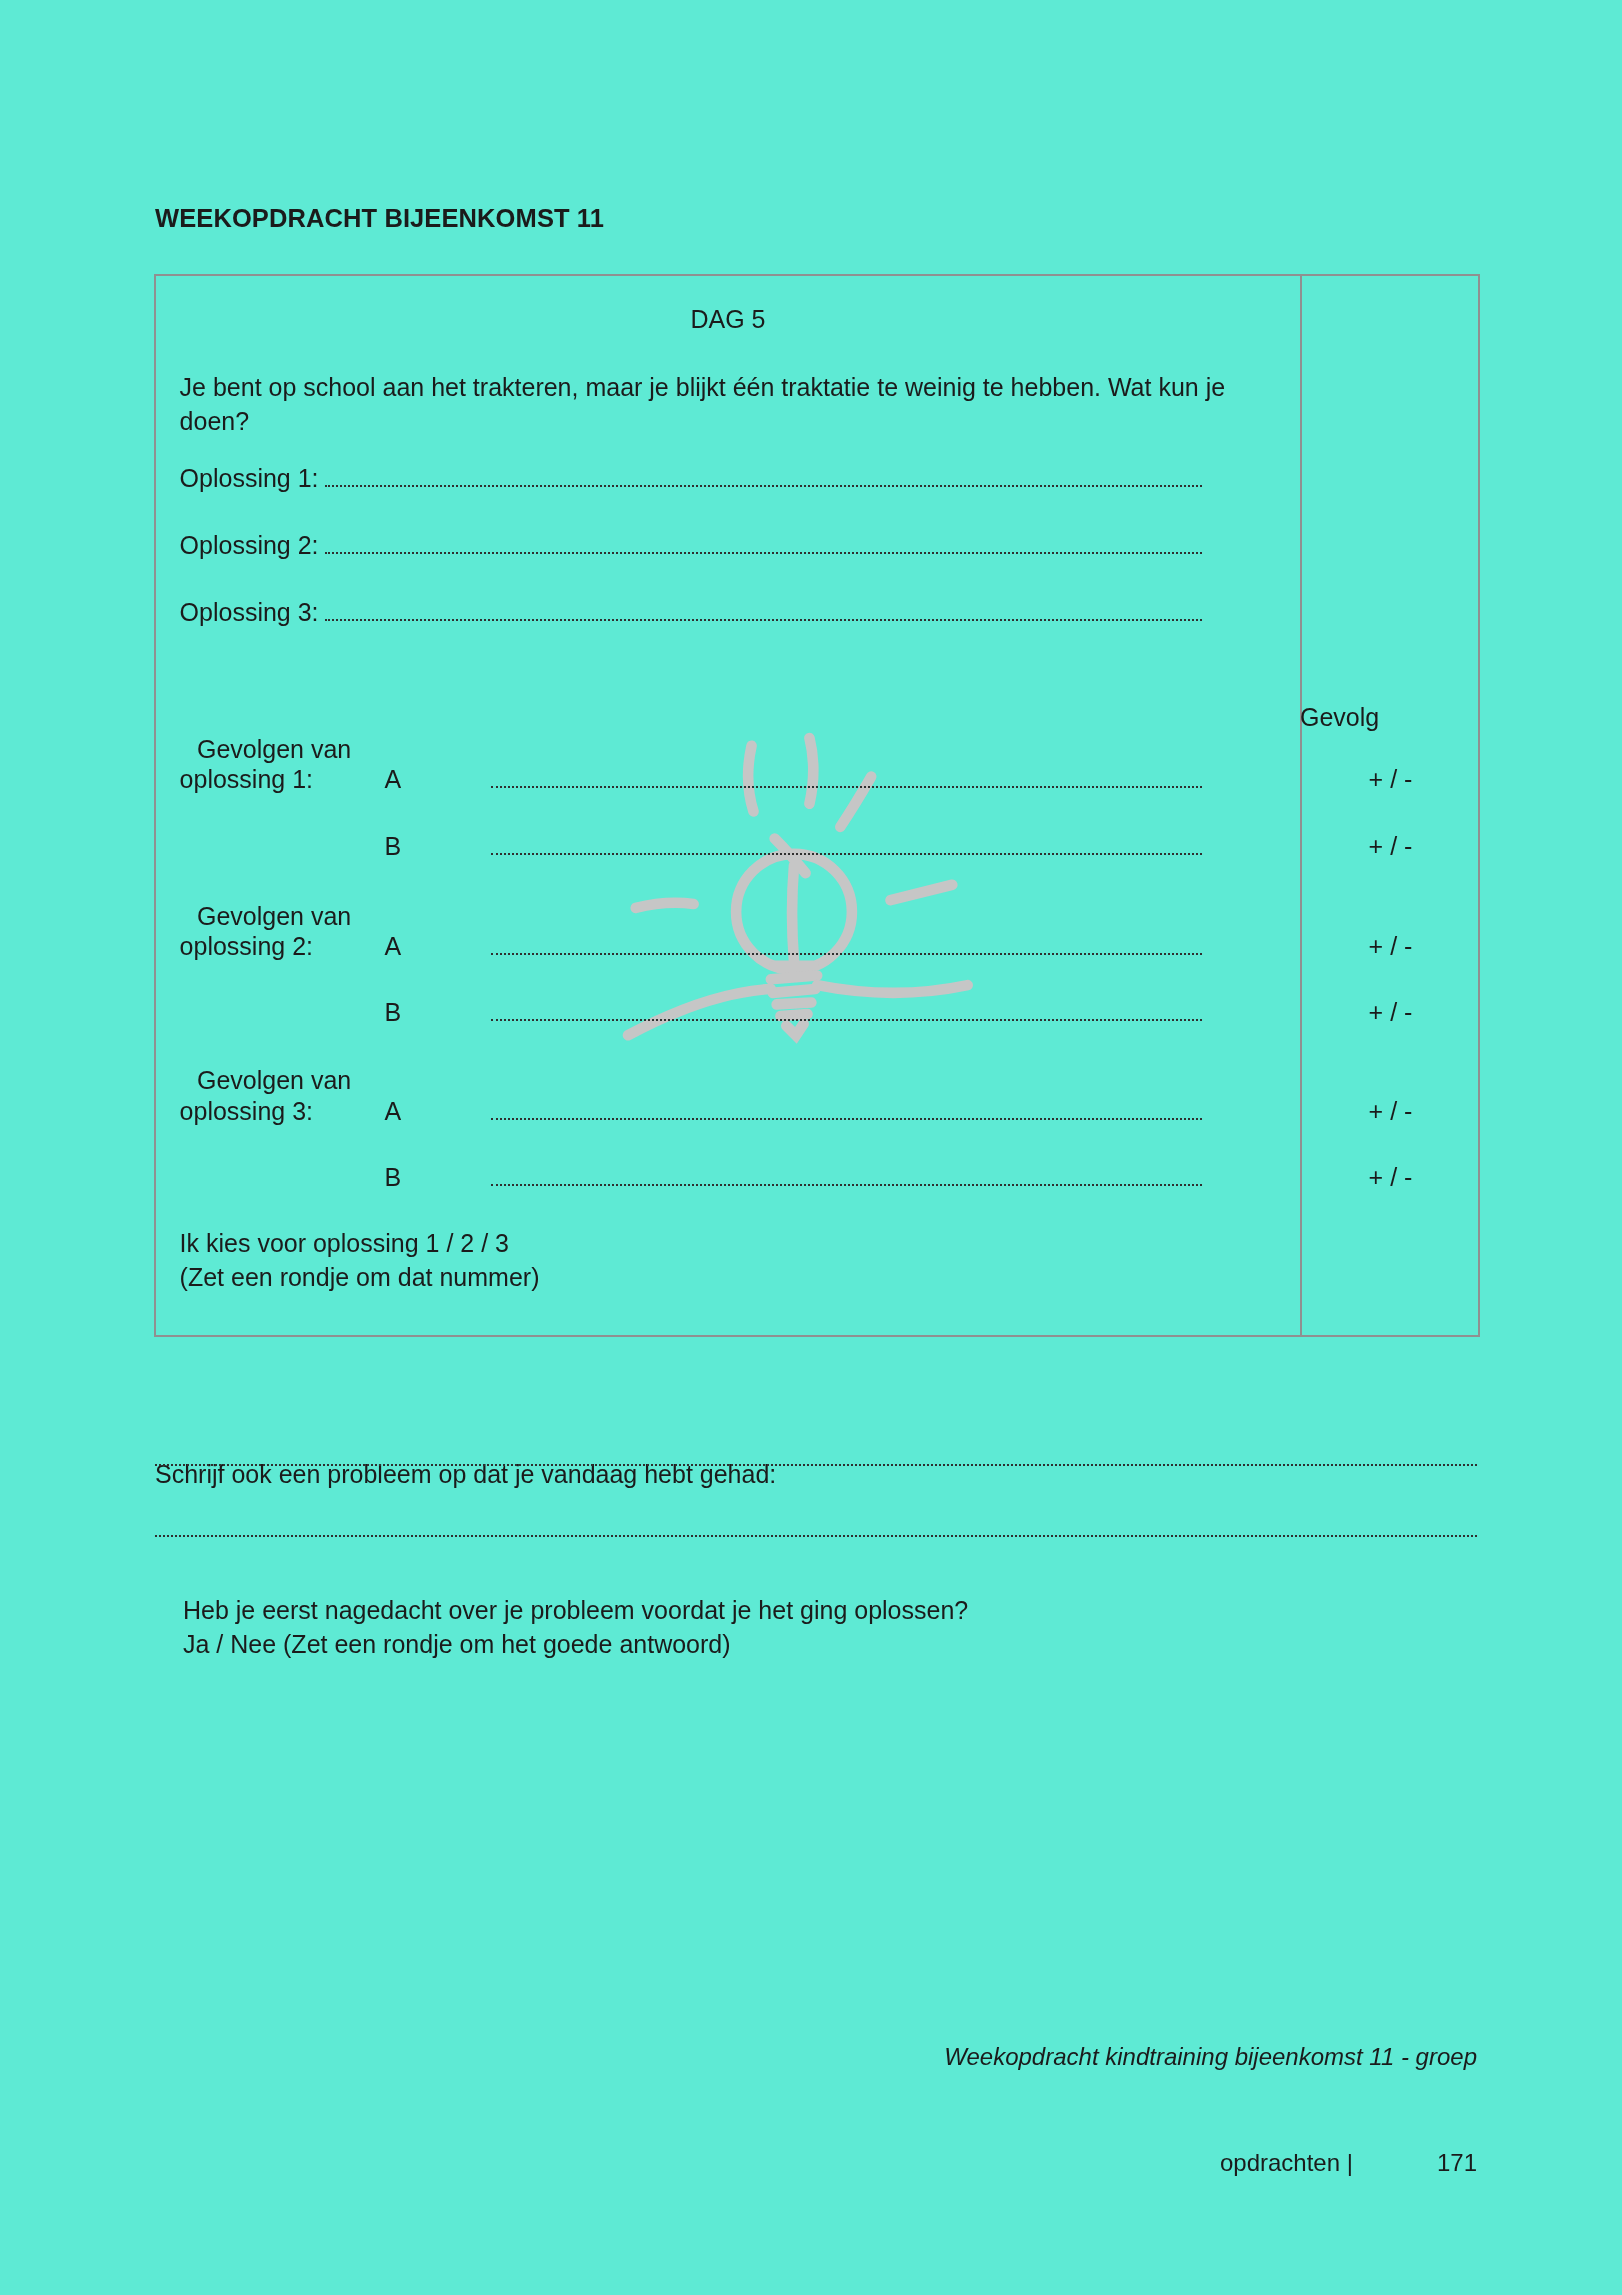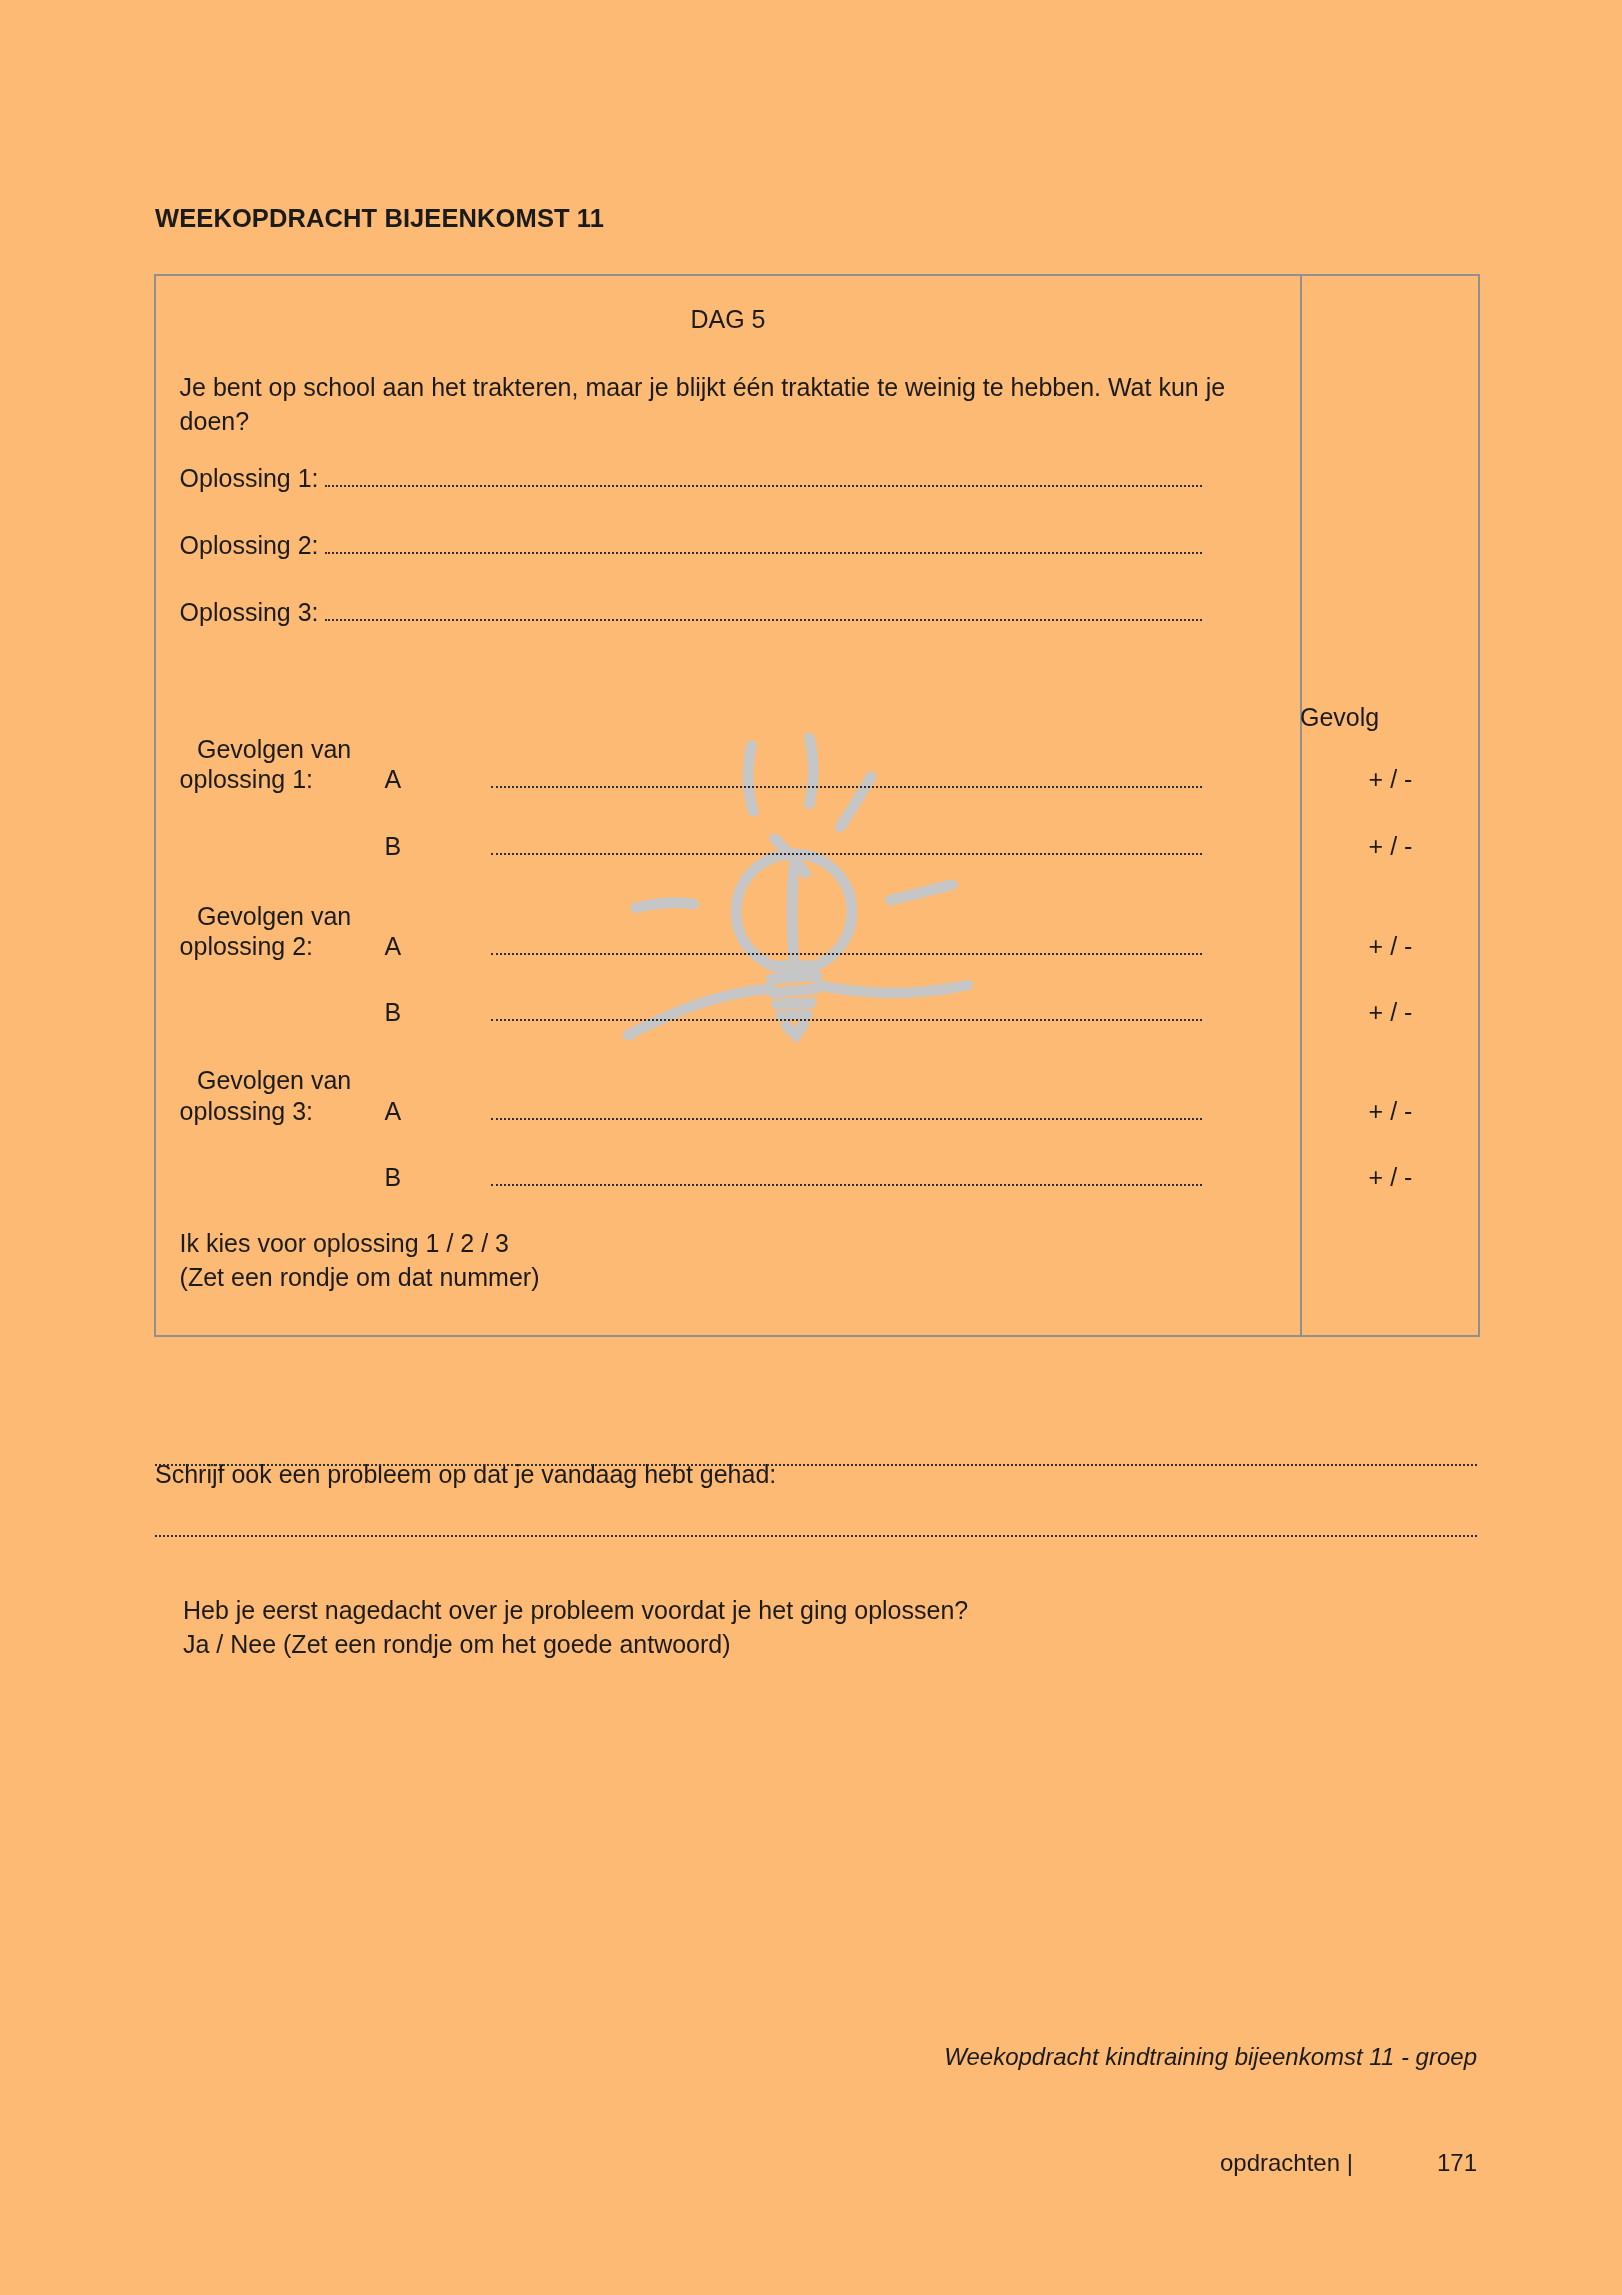--- a/index.html
+++ b/index.html
@@ -1,19 +1,19 @@
 <!DOCTYPE html>
 <html style="font-size:10.5px"><head>
 <meta charset="utf-8">
 <style>
   html,body{margin:0;padding:0;background:#ffffff;}
   .page{
     position:relative;
     width:1623px;height:2295px;
-    background:#fdba74;
+    background:#5eead4;
     font-family:"Liberation Sans",sans-serif;
     font-size:25px;
     color:#1b1b1b;
     overflow:hidden;
   }
   .abs{position:absolute;z-index:2;}
   .heading{
     left:155px;top:204px;
     font-weight:bold;font-size:25.5px;
     letter-spacing:0.1px;

